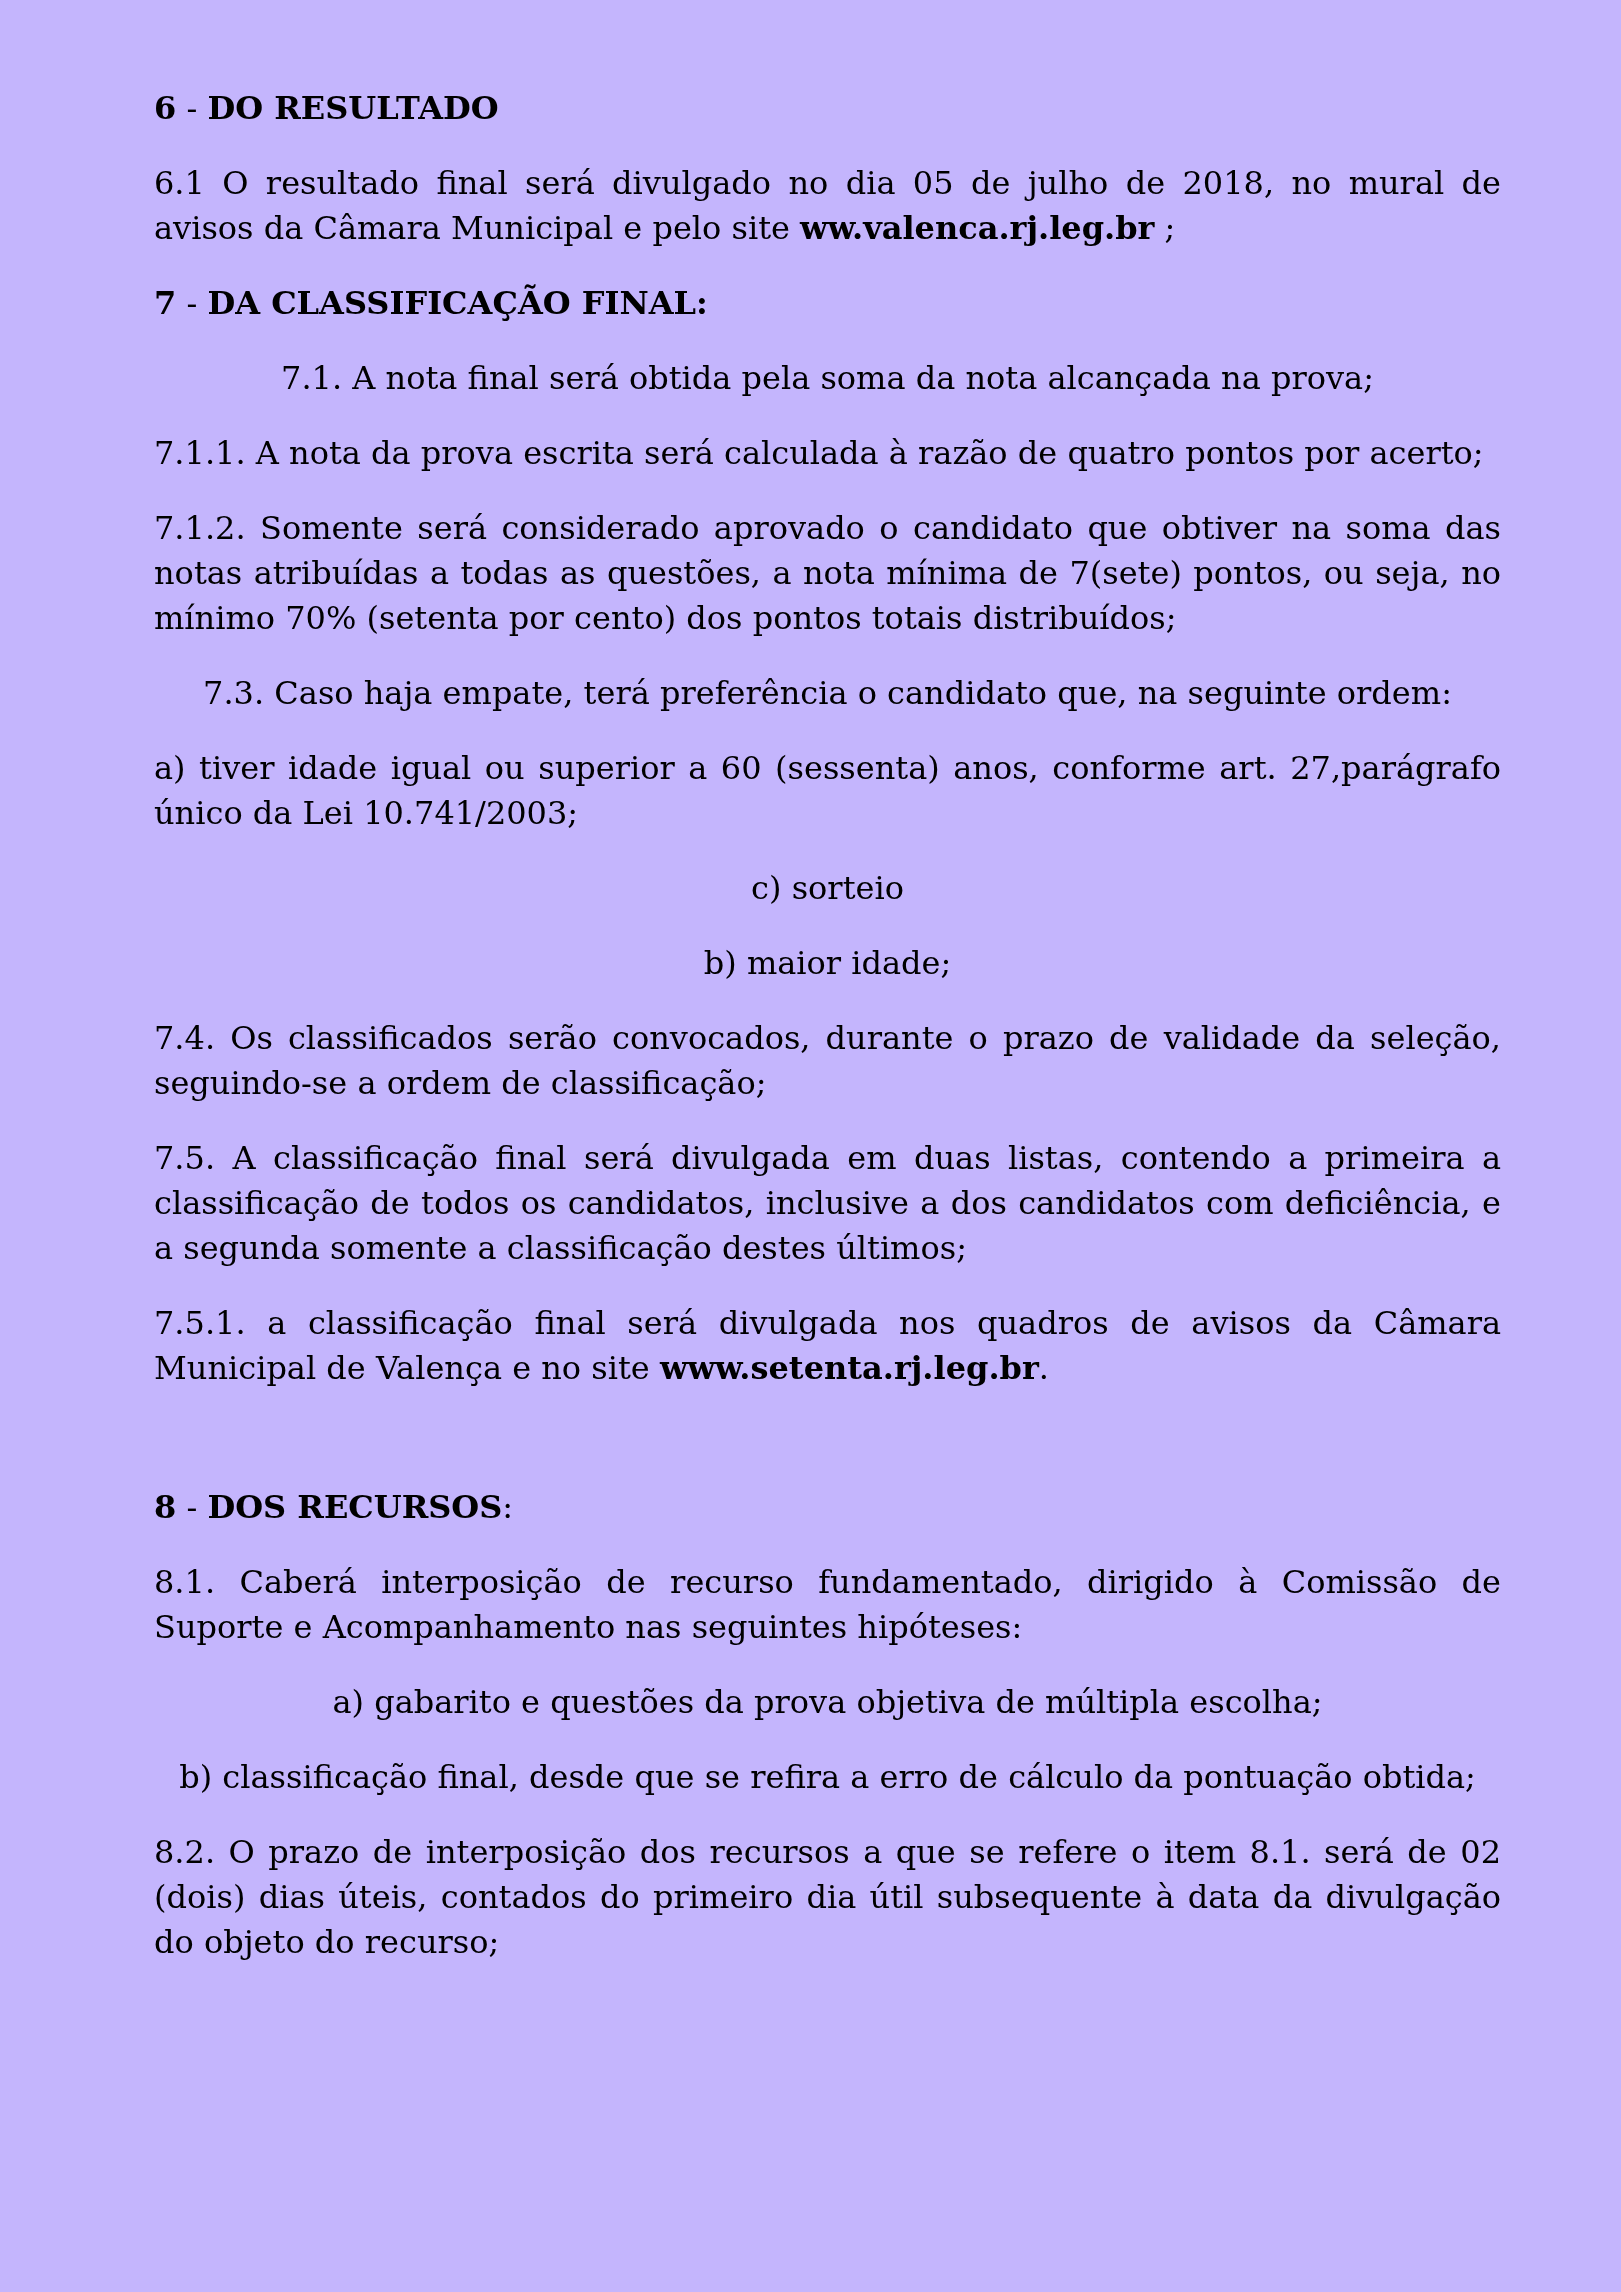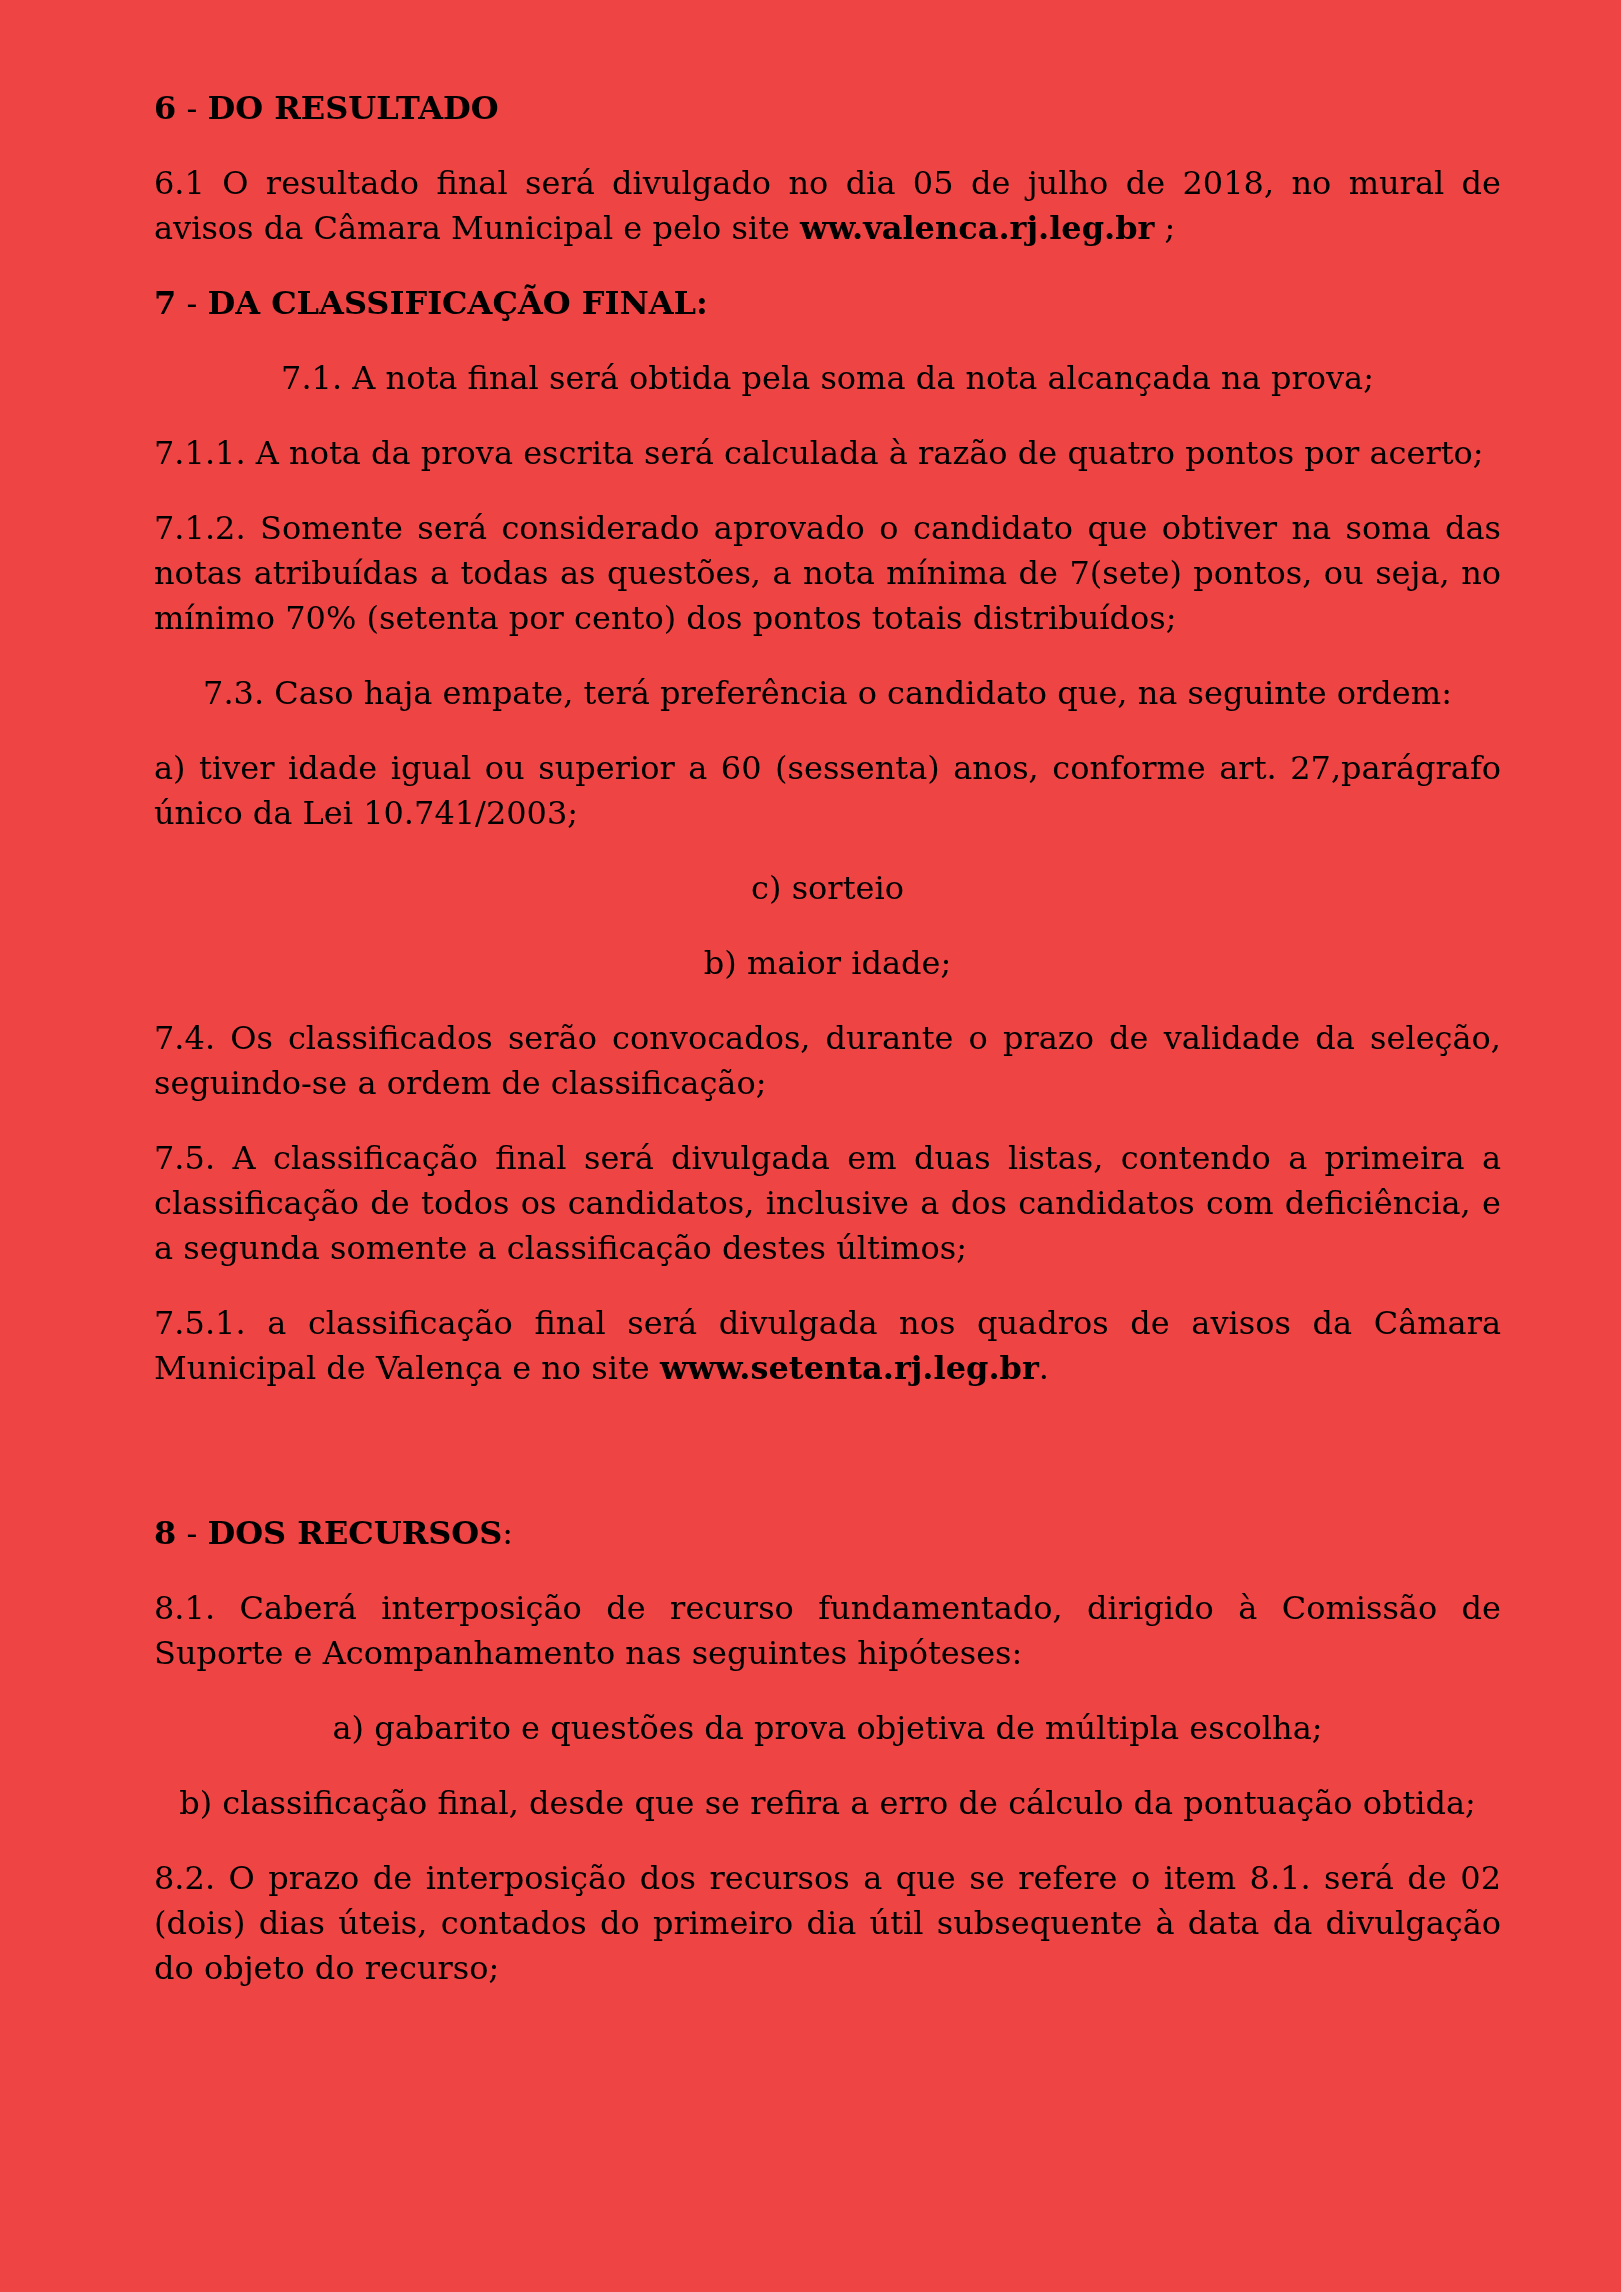--- a/index.html
+++ b/index.html
@@ -5,21 +5,21 @@
   html, body {
     margin: 0;
     padding: 0;
     background: #ffffff;
   }
   .page {
     position: relative;
     width: 1621px;
     height: 2293px;
     box-sizing: border-box;
-    background: #ef4444;
+    background: #c4b5fd;
     color: #000000;
     padding: 86px 120px 39px 154px;
     font-family: "DejaVu Serif", "Liberation Serif", serif;
     font-size: 32px;
     line-height: 45px;
     overflow: hidden;
   }
   .page > :first-child { margin-top: 0; }
   .heading {
     font-size: 32px;
@@ -28,21 +28,21 @@
     letter-spacing: 0px;
   }
   .paragraph {
     margin: 30px 0;
     text-align: center;
   }
   .justify {
     text-align: justify;
   }
   .extra-space {
-    margin-top: 120px;
+    margin-top: 94px;
   }
   .bold {
     font-weight: bold;
   }
 </style>
 </head>
 <body>
 
 <div class="page">
 

